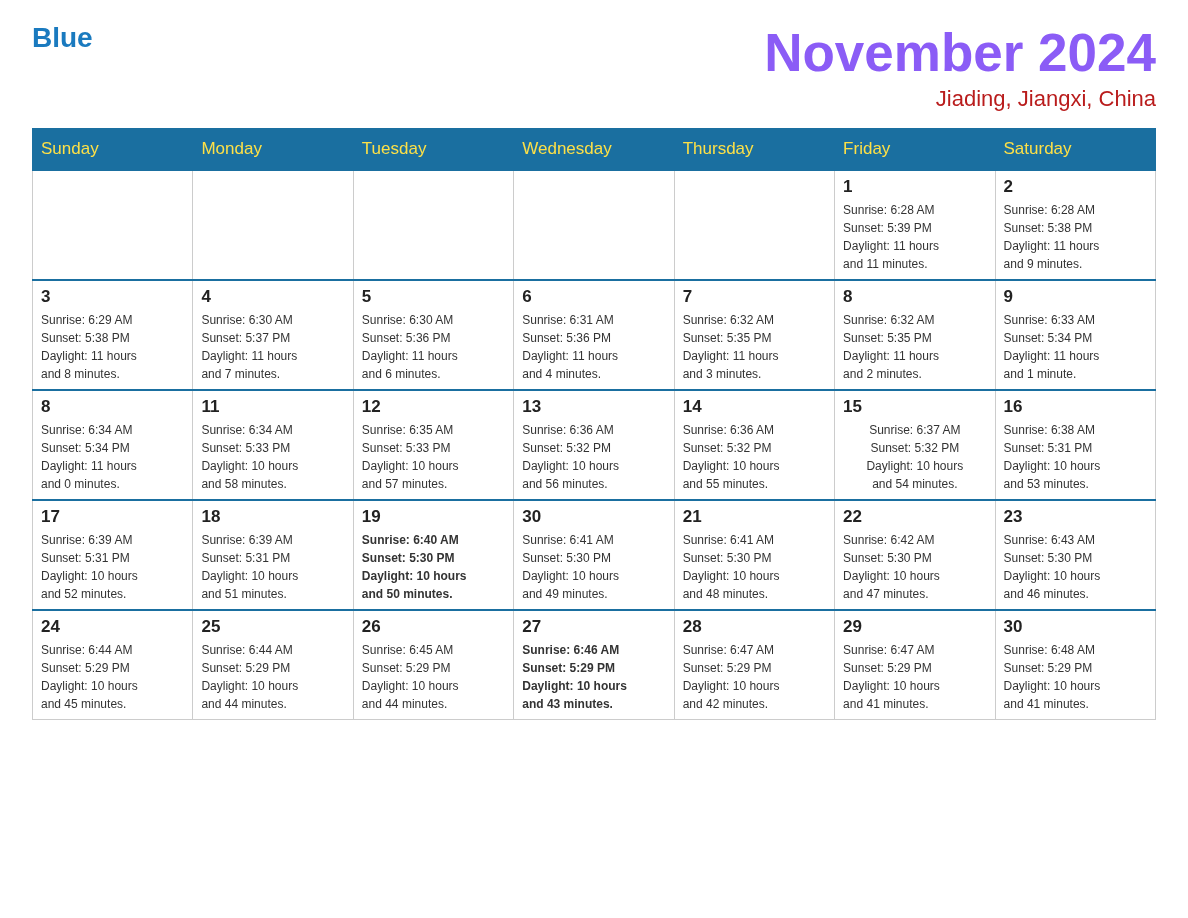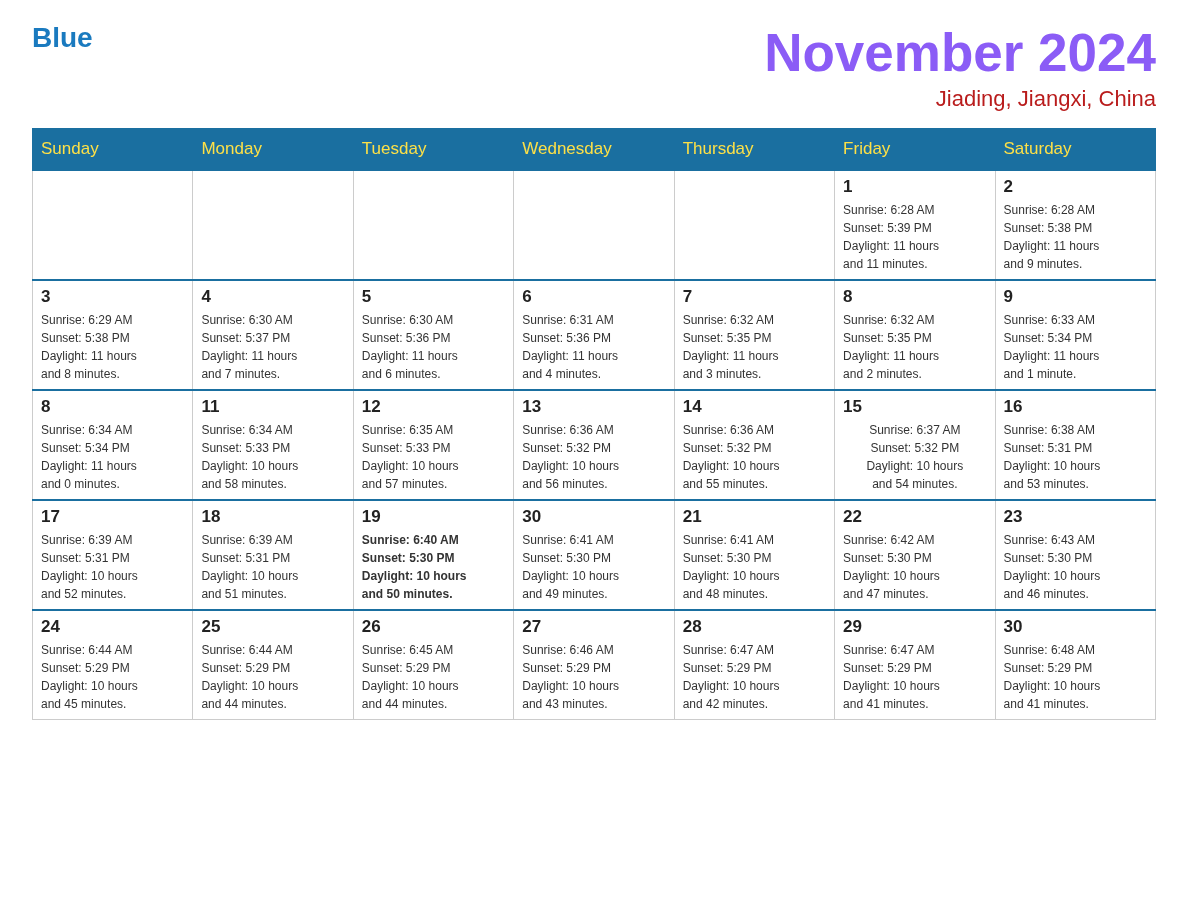--- a/index.html
+++ b/index.html
@@ -306,21 +306,21 @@
         </td>
         <td>
           <div class="day-number">26</div>
           <div class="day-info" style="white-space: pre-line;">Sunrise: 6:45 AM
 Sunset: 5:29 PM
 Daylight: 10 hours
 and 44 minutes.</div>
         </td>
         <td>
           <div class="day-number">27</div>
-          <div class="day-info" style="white-space: pre-line;">Sunrise: 6:46 AM
+          <div class="day-info" style="white-space: pre-line; font-weight: bold;">Sunrise: 6:46 AM
 Sunset: 5:29 PM
 Daylight: 10 hours
 and 43 minutes.</div>
         </td>
         <td>
           <div class="day-number">28</div>
           <div class="day-info" style="white-space: pre-line;">Sunrise: 6:47 AM
 Sunset: 5:29 PM
 Daylight: 10 hours
 and 42 minutes.</div>

